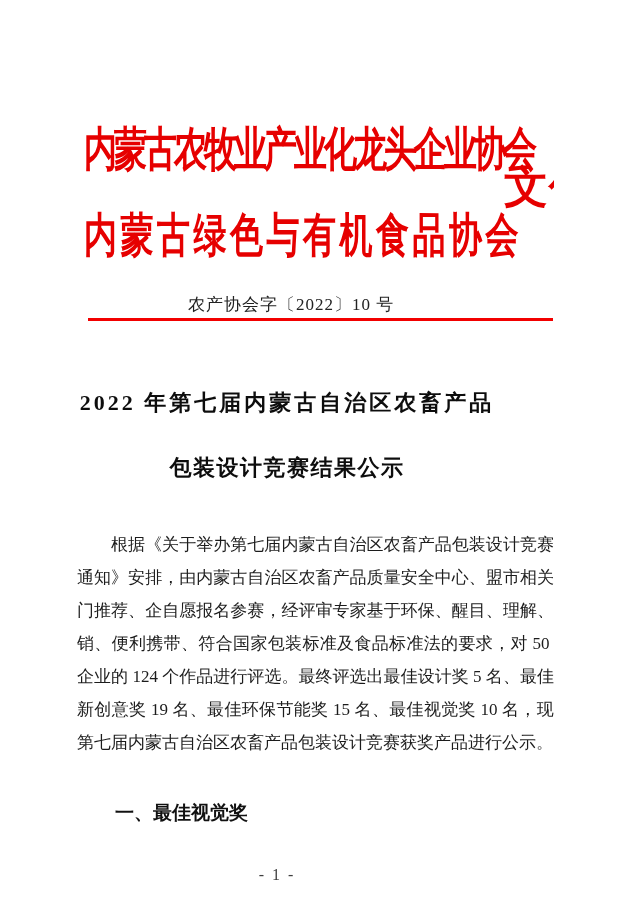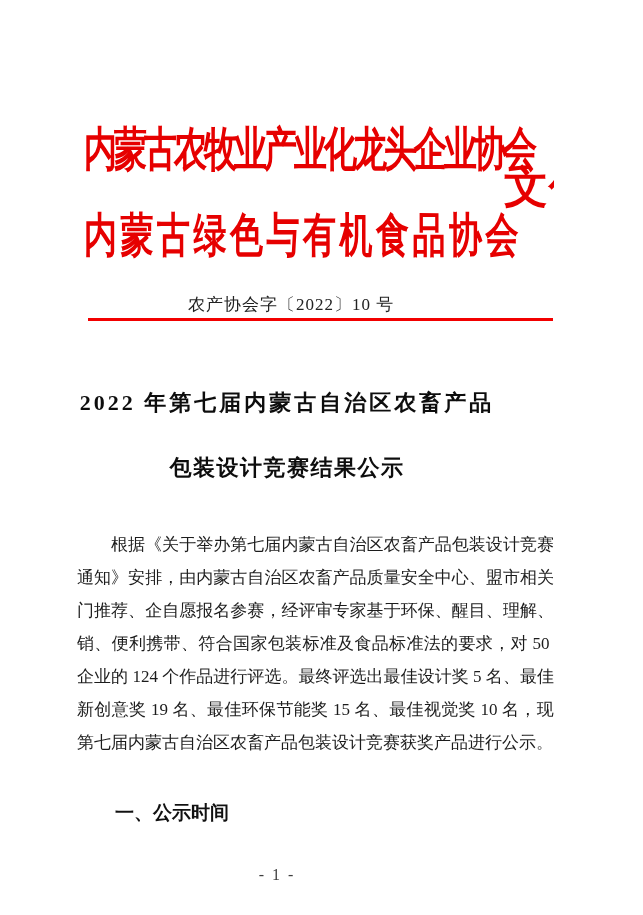--- a/index.html
+++ b/index.html
@@ -139,17 +139,17 @@
 
   <div class="red-divider"></div>
 
   <div class="title">
     <div class="t1">2022 年第七届内蒙古自治区农畜产品</div>
     <div class="t2">包装设计竞赛结果公示</div>
   </div>
 
   <div class="body-text">根据《关于举办第七届内蒙古自治区农畜产品包装设计竞赛的通知》安排，由内蒙古自治区农畜产品质量安全中心、盟市相关部门推荐、企自愿报名参赛，经评审专家基于环保、醒目、理解、促销、便利携带、符合国家包装标准及食品标准法的要求，对 50 家企业的 124 个作品进行评选。最终评选出最佳设计奖 5 名、最佳创新创意奖 19 名、最佳环保节能奖 15 名、最佳视觉奖 10 名，现对第七届内蒙古自治区农畜产品包装设计竞赛获奖产品进行公示。</div>
 
-  <div class="section-heading">一、公示时间</div>
+  <div class="section-heading">一、最佳视觉奖</div>
 
   <div class="page-number">- 1 -</div>
 
 </div>
 
 </body></html>

